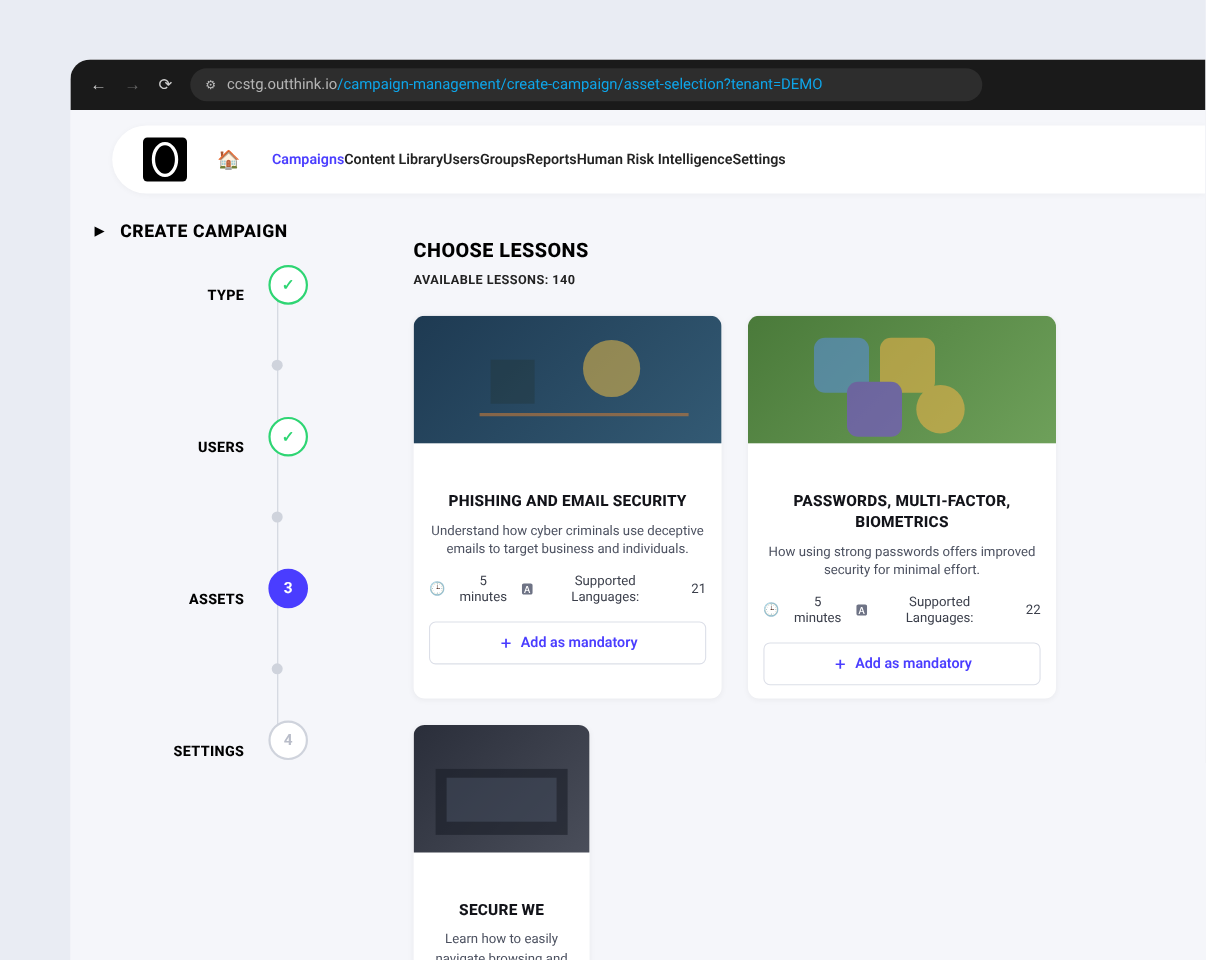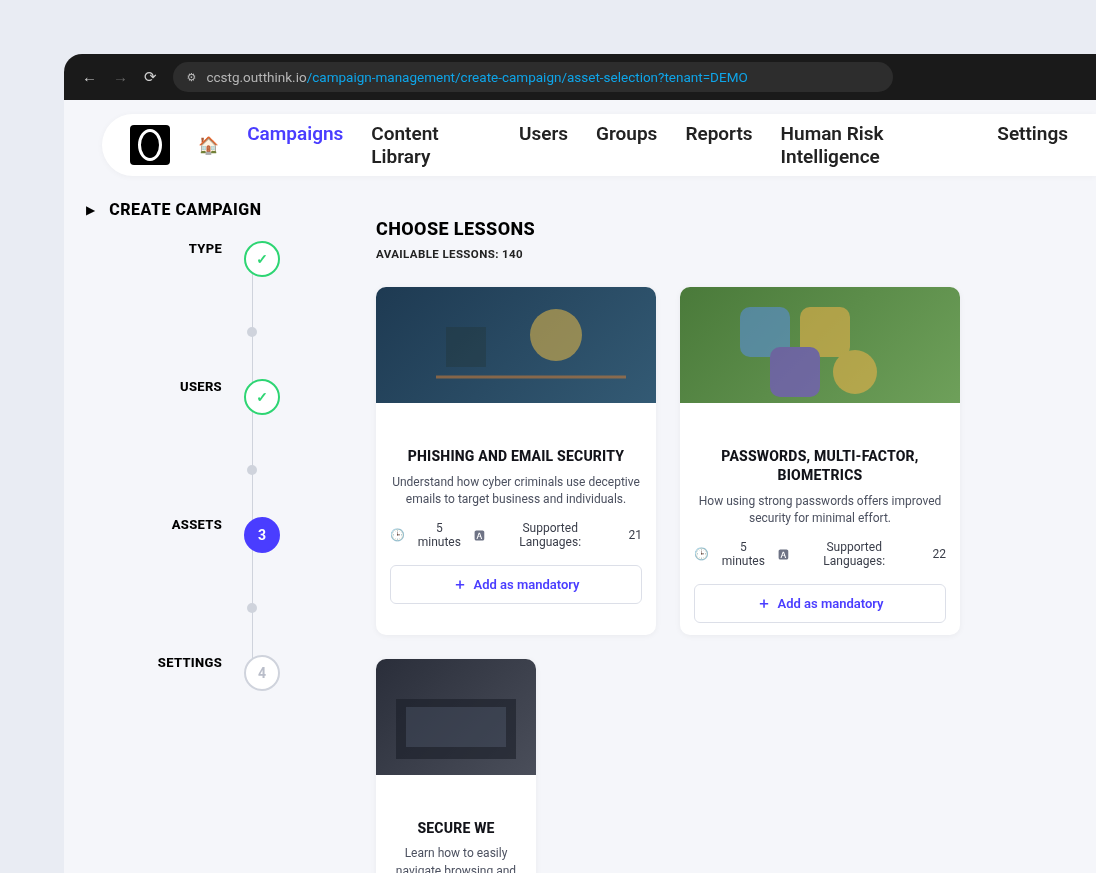--- a/index.html
+++ b/index.html
@@ -12,34 +12,34 @@
   .brow-btn.dim { color: #666; }
   .url-bar { background: #2d2d2d; border-radius: 20px; height: 30px; flex: 1; display: flex; align-items: center; padding: 0 14px; gap: 10px; color: #b5b5b5; font-size: 13.5px; max-width: 720px; }
   .url-bar .dim { color: #0ea5e9; }
   
   .app { flex: 1; background: #f5f6fa; display: flex; flex-direction: column; overflow: hidden; }
   
   .topnav { background: #fff; height: 62px; margin: 14px 0 0 38px; border-radius: 36px 0 0 36px; display: flex; align-items: center; padding: 0 28px; gap: 28px; box-shadow: 0 1px 6px rgba(0,0,0,0.04); }
   .logo { width: 40px; height: 40px; background:#000; border-radius:4px; display:flex; align-items:center; justify-content:center; position:relative; }
   .logo::before { content:''; width:18px; height:26px; border:3px solid #fff; border-radius:50%; display:block; }
   .home-ic { color:#222; font-size:17px; }
-  .nav-links { display:flex; gap:28px; font-size:19px; font-weight:600; color:#222; }
+  .nav-links { display:flex; font-size:13px; font-weight:600; color:#222; }
   .nav-links span[data-active="true"]{ color:#4a3dff; }
   .nav-links span { cursor:pointer; }
   
   .body { flex:1; display:flex; overflow:hidden; padding: 14px 0 0 22px; }
   
   .left { width: 268px; padding: 10px 12px 0 0; }
   .page-title-row { display:flex; align-items:center; gap:14px; margin-bottom: 22px; }
   .page-title-row .tri { font-size:12px; color:#000; }
   .page-title { font-weight:800; font-size:16px; letter-spacing:.5px; }
   
   .stepper { margin-left: 66px; margin-top: 18px; position:relative; }
   .stepper::before { content:''; position:absolute; left:99.5px; top:10px; bottom:10px; width:1px; background:#cfd3dc; z-index:0; }
-  .step { display:flex; align-items:flex-start; gap:22px; position:relative; z-index:1; height:36px; margin-bottom:102px; }
+  .step { display:flex; align-items:flex-end; gap:22px; position:relative; z-index:1; height:36px; margin-bottom:102px; }
   .step:last-child { margin-bottom:0; }
   .step-label { width:70px; text-align:right; font-weight:800; font-size:13px; letter-spacing:.3px; }
   .step-icon { width:36px; height:36px; border-radius:50%; display:flex; align-items:center; justify-content:center; font-size:14px; font-weight:700; background:#fff; }
   .step-icon.done { border:2px solid #2ed573; color:#2ed573; }
   .step-icon.active { background:#4a3dff; color:#fff; border:2px solid #4a3dff; }
   .step-icon.pending { border:2px solid #cfd3dc; color:#b9bdc9; }
   .mid-dot { position:absolute; left:95px; width:10px; height:10px; border-radius:50%; background:#cfd3dc; z-index:2; }
   
   .main { flex:1; overflow:hidden; padding: 28px 0 0 22px; }
   .main-header { display:flex; justify-content:space-between; align-items:flex-start; padding-right:48px; }

